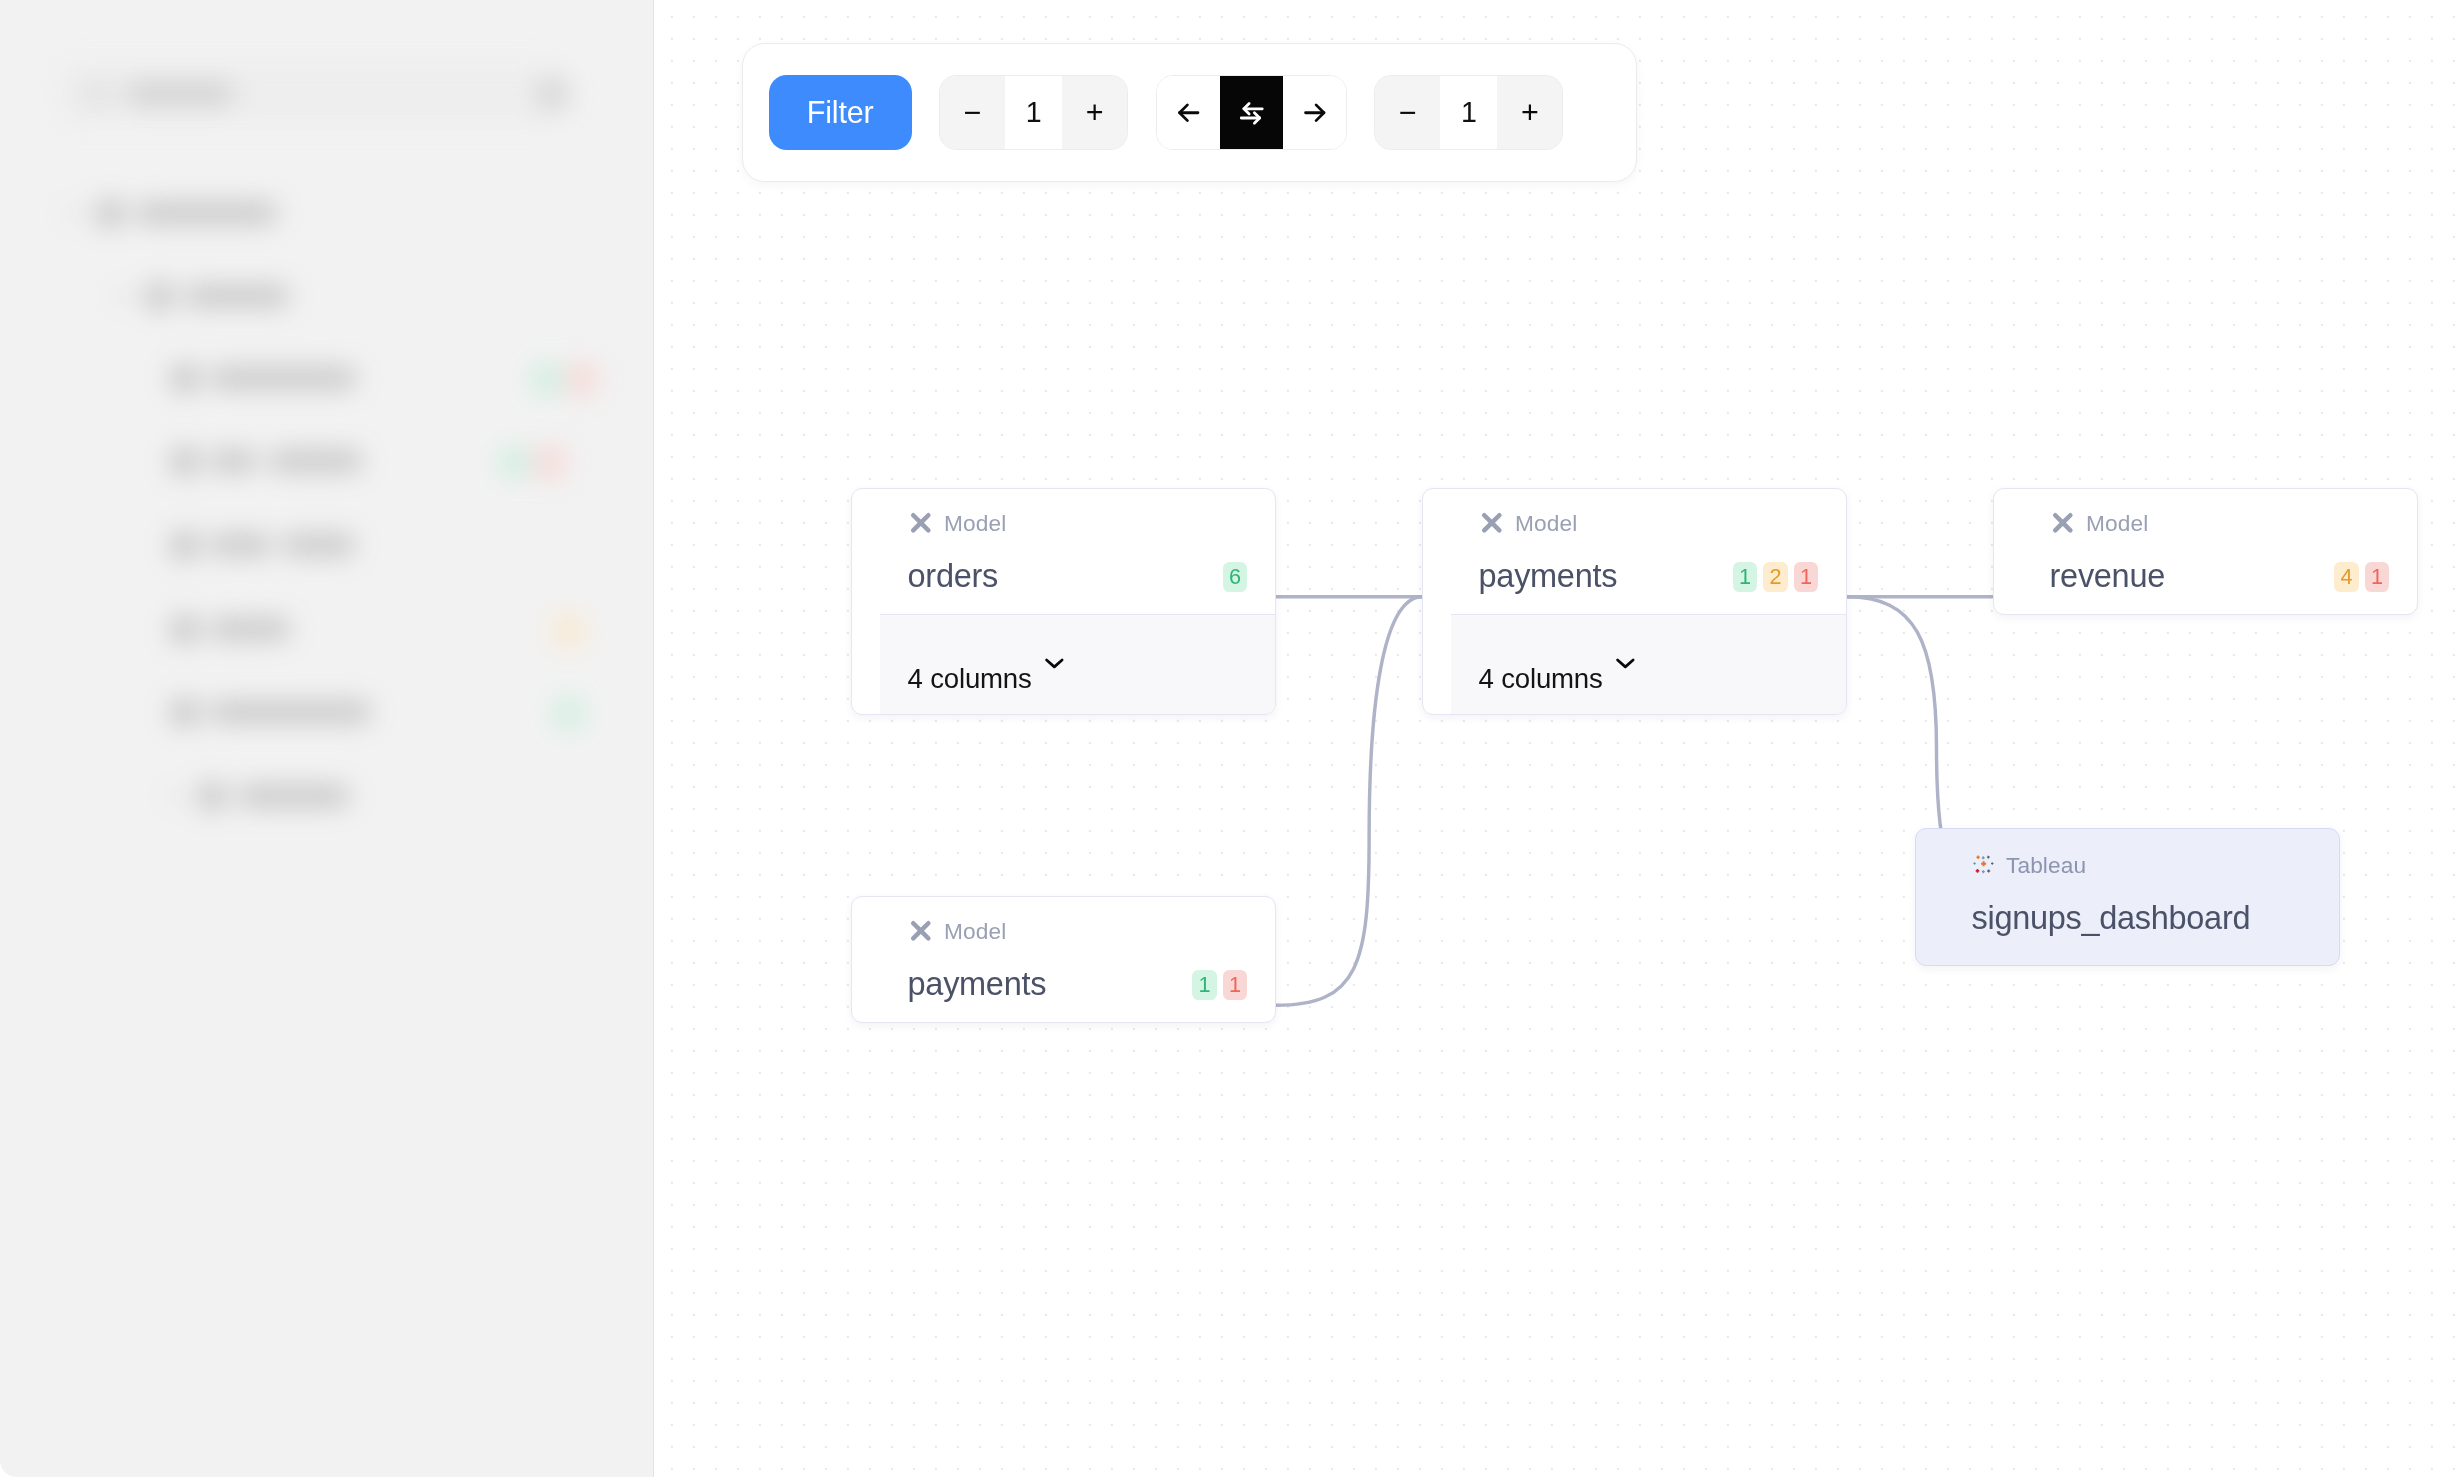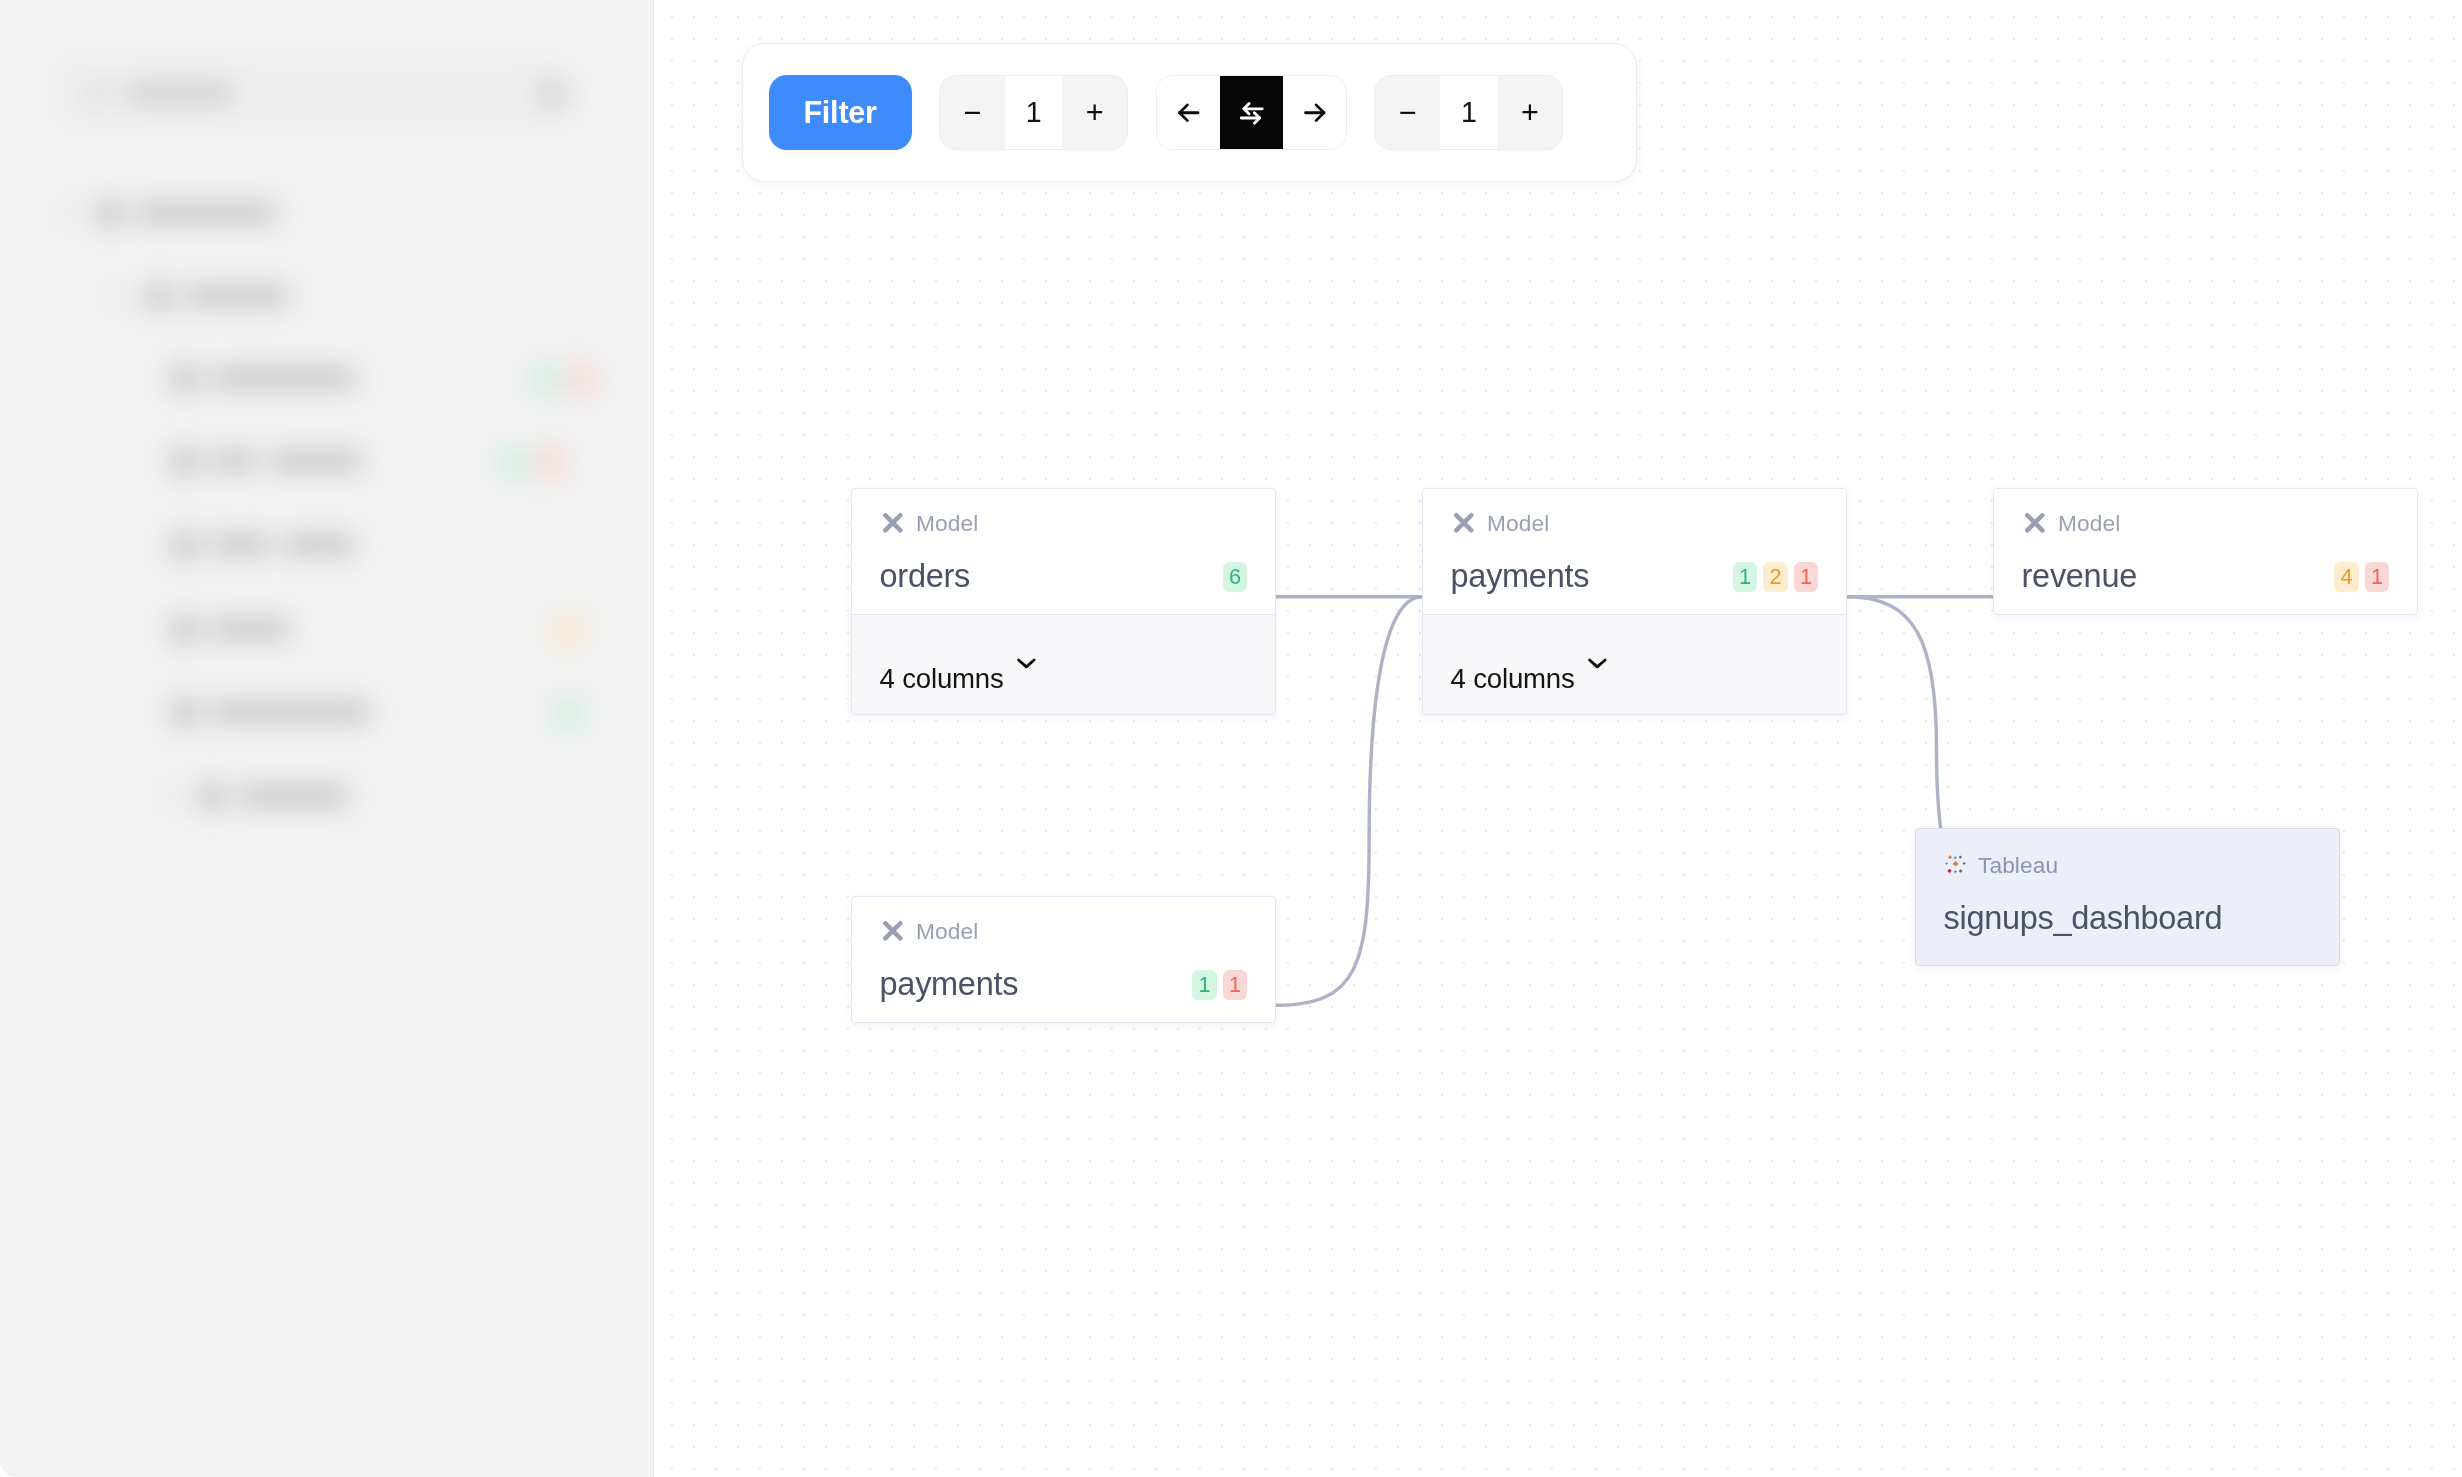--- a/index.html
+++ b/index.html
@@ -202,25 +202,26 @@
     cursor: pointer;
     padding: 0;
   }
   .dir-btn.active { background: #060606; }
 
   
   .node {
     position: absolute;
     width: 425px;
     border: 1.5px solid #e4e6f4;
-    border-radius: 4px;
+    border-radius: 11px;
     background: #ffffff;
     box-shadow: 0 2.5px 8.9px rgba(30,41,90,0.055);
     overflow: hidden;
     z-index: 3;
+    padding-left: 28px;
   }
   .node-body { padding: 20.7px 27.6px 18.7px 27.6px; }
   .node-type {
     display: flex;
     align-items: center;
     gap: 10.8px;
     margin-bottom: 21.7px;
   }
   .node-type-label {
     font-size: 22.7px;
@@ -373,21 +374,21 @@
 
         <path d="M 2422 1212 L 2718 1212"></path>
 
         <path d="M 2422 1212 C 2560 1212 2604 1300 2604 1520
                  C 2604 1740 2632 1830 2718 1830"></path>
       </g>
     </svg>
 
     <div id="toolbar">
 
-      <button class="filter-btn" style="background:#3d8bfd;font-weight:bold;">Filter</button>
+      <button class="filter-btn" style="background:#3d8bfd;">Filter</button>
 
       <div class="seg-group">
         <button class="seg-btn">
           <span class="seg-sign">−</span>
         </button>
         <div class="seg-val">1</div>
         <button class="seg-btn">
           <span class="seg-sign">+</span>
         </button>
       </div>

